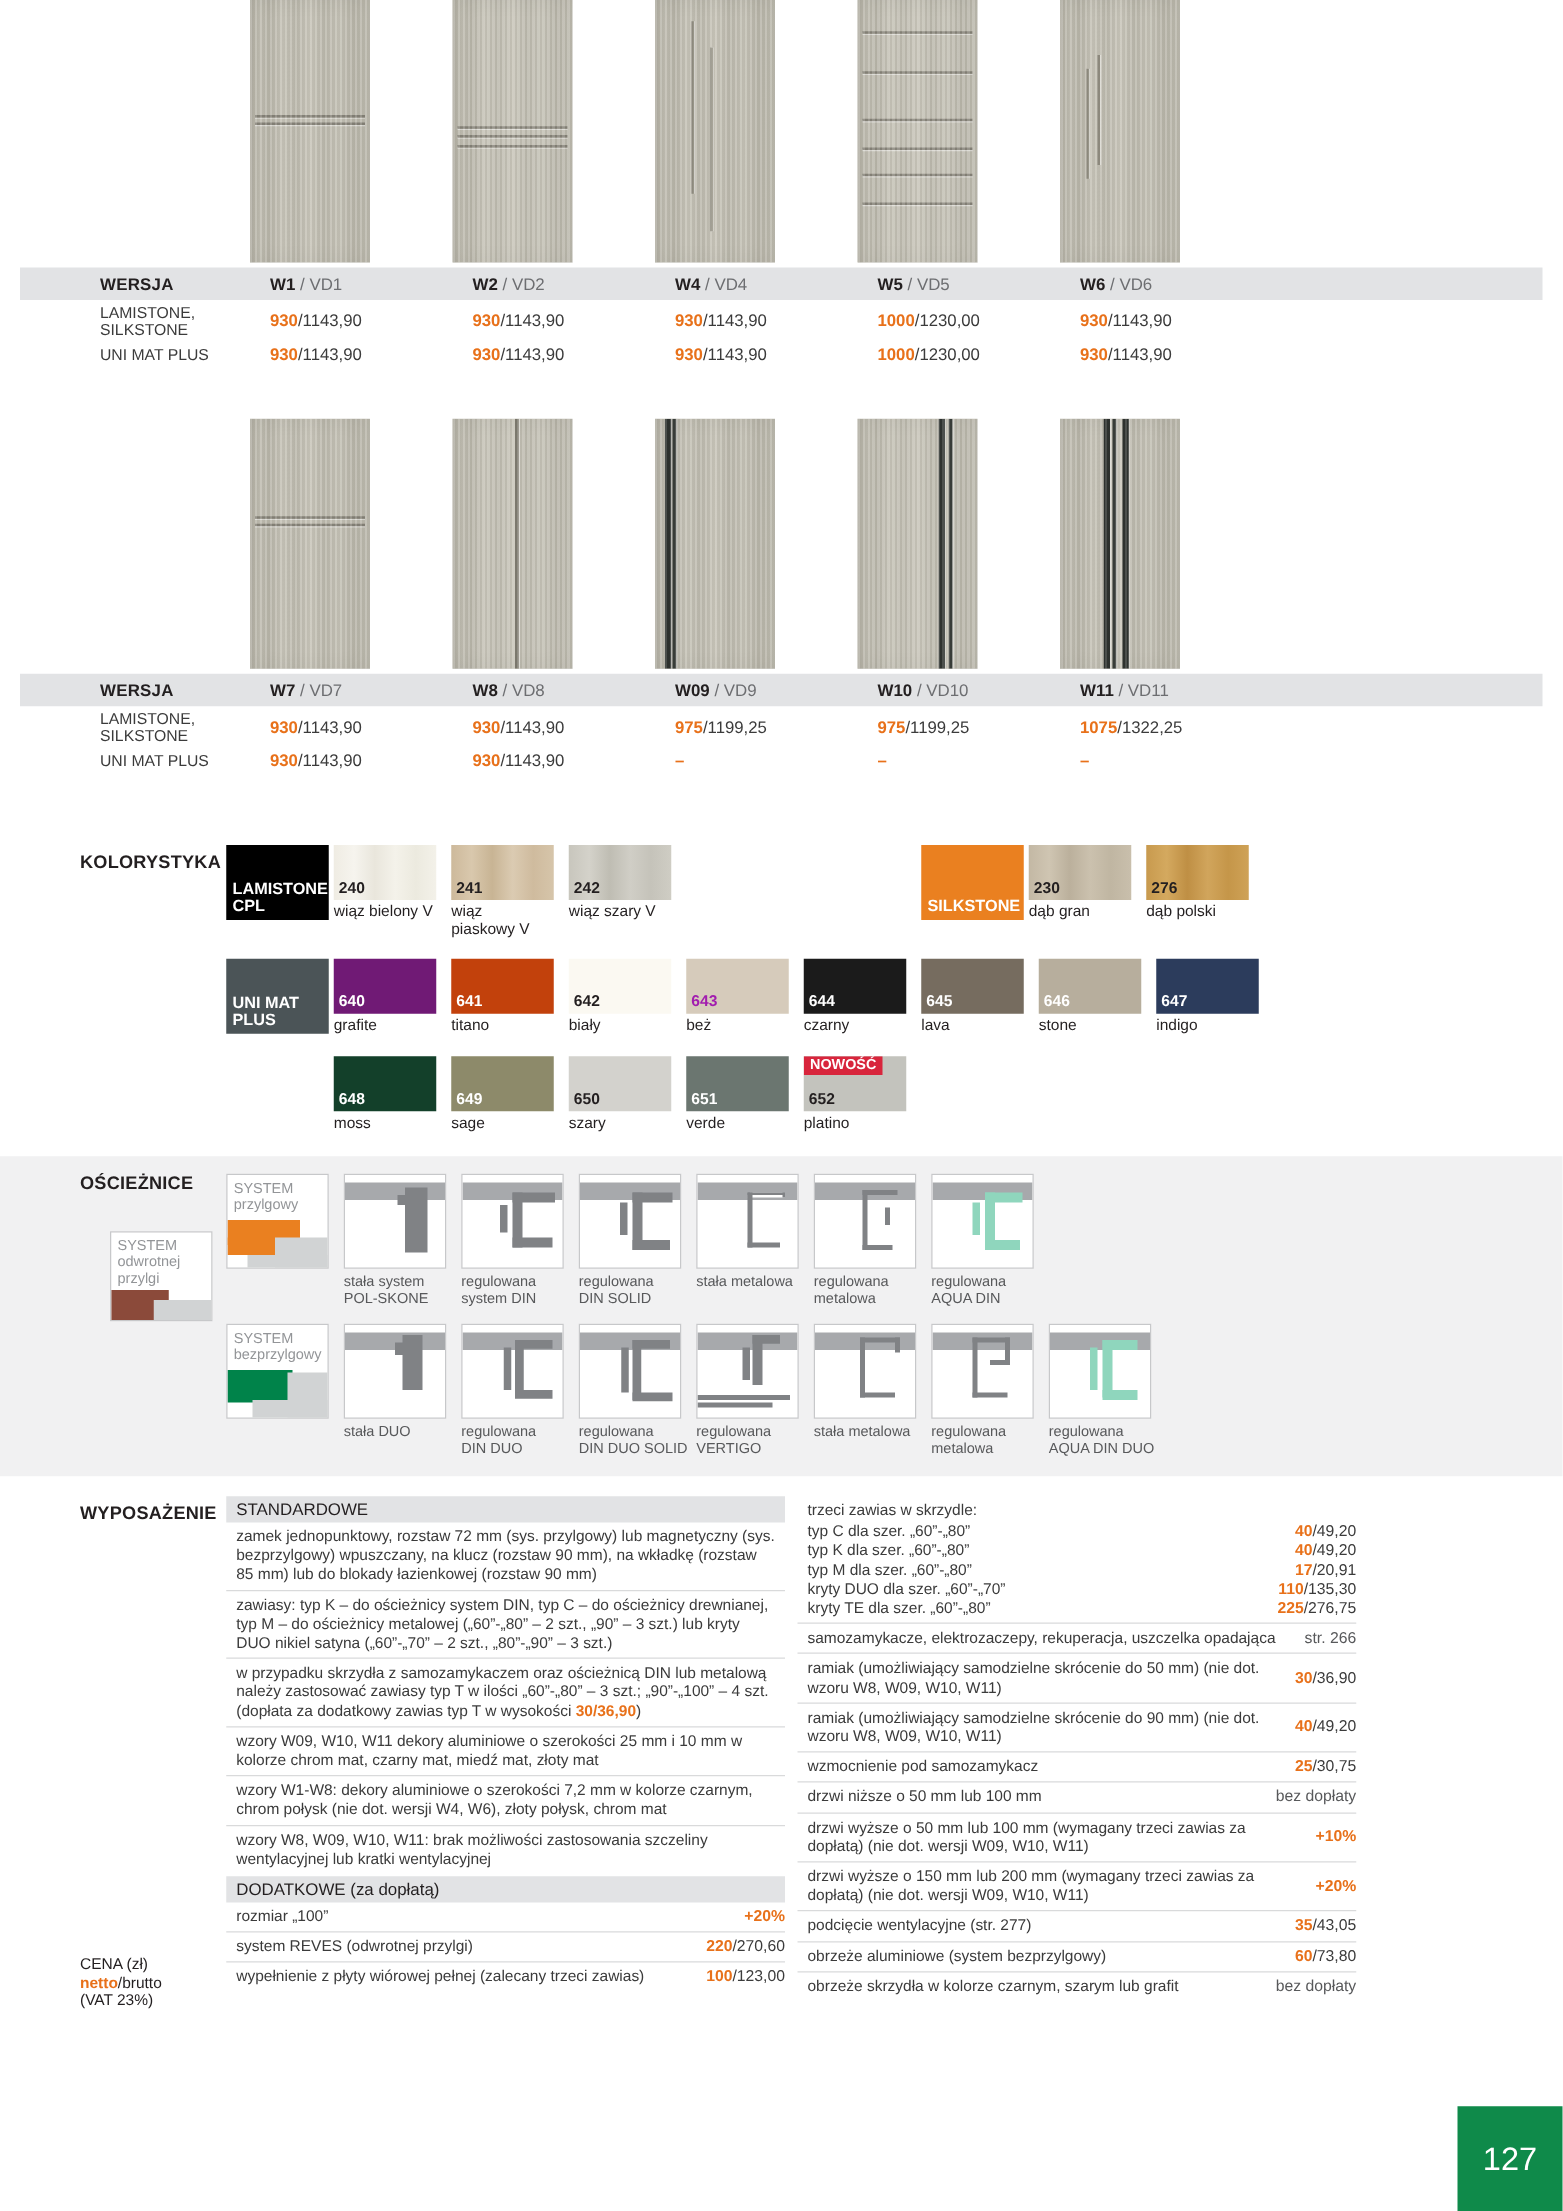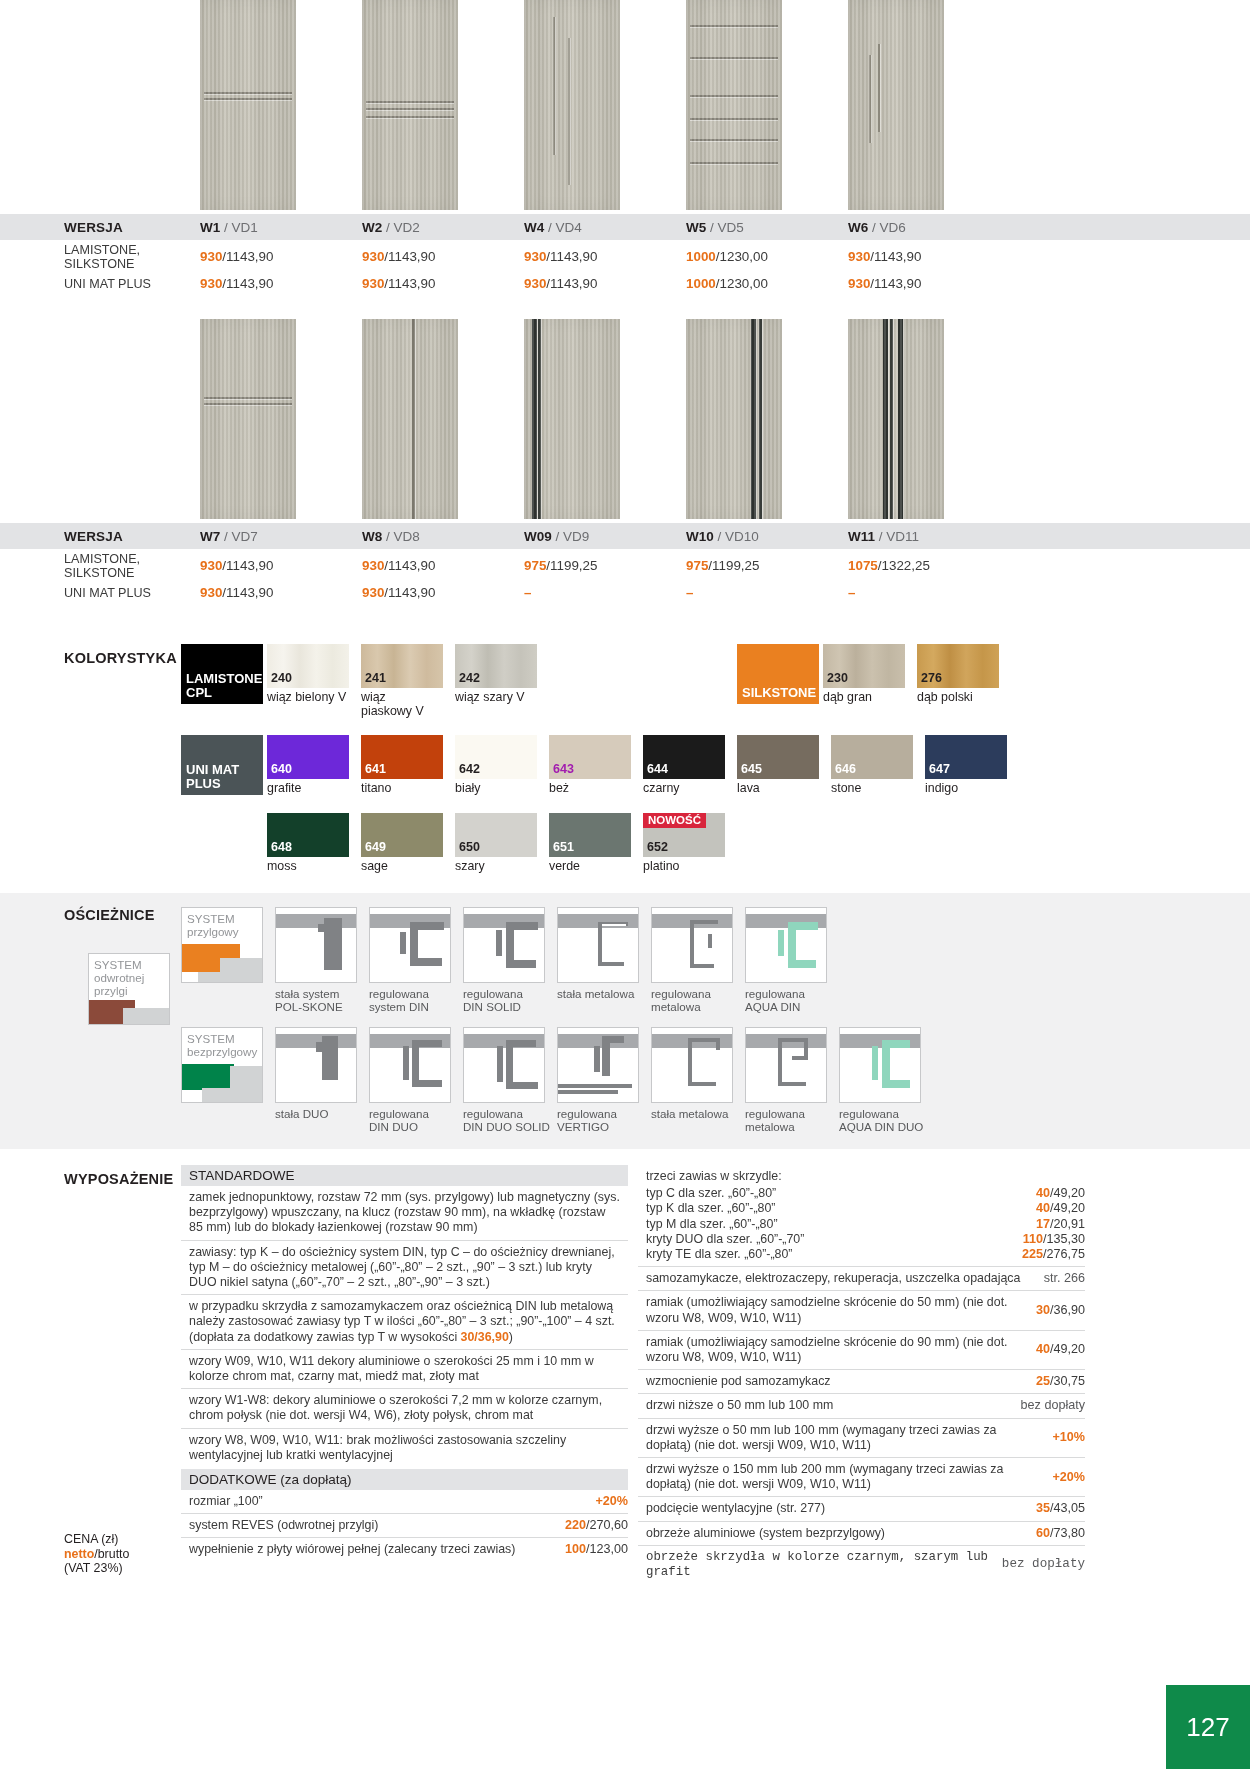--- a/index.html
+++ b/index.html
@@ -33,21 +33,21 @@
   }
   .hline { position:absolute; left:4%; right:4%; height:2px;
     background: rgba(90,86,76,.55); box-shadow: 0 1px 0 rgba(255,255,255,.45); }
   .vline { position:absolute; top:0; bottom:0; width:3px;
     background: rgba(80,76,66,.6); box-shadow: 1px 0 0 rgba(255,255,255,.4); }
   .vline.thin { width:2px; background: rgba(95,91,80,.5); }
   .vline.dark { width:5px; background:#2f3330; }
   .vline.dark2 { width:3px; background:#3a3e3a; }
 
   
-  .vtable { margin: 0; }
+  .vtable { margin: 16px; }
   .vhead {
     display:flex; background:#e2e3e5; height:26px; align-items:center;
   }
   .vhead .lbl {
     width:200px; padding-left:64px; font-weight:bold; font-size:13.5px;
     letter-spacing:.2px;
   }
   .vhead .cell { width:162px; font-size:13.5px; }
   .vhead .cell b { font-weight:bold; }
   .vhead .cell span { color:#6d6e71; }
@@ -330,21 +330,21 @@
     </div>
 
     <div class="swatch-row" style="margin-top:17px;">
       <div class="brand-chip" style="background:#4b5457;">
         <div class="btxt">
             <span style="display:block">UNI MAT</span>
             <span style="display:block">PLUS</span>
           </div>
       </div>
       <div class="sw">
-          <div class="chip" style="background:#6d28d9">
+          <div class="chip" style="background:#701a75">
             <span class="num" style="color:#fff">640</span>
           </div>
           <div class="cap">grafite</div>
         </div>
       <div class="sw">
           <div class="chip" style="background:#c2410c">
             <span class="num" style="color:#fff">641</span>
           </div>
           <div class="cap">titano</div>
         </div>
@@ -715,21 +715,21 @@
           <div class="price"><span class="net">+20%</span></div>
         </div>
         <div class="eq-row">
           <div class="txt">podcięcie wentylacyjne (str. 277)</div>
           <div class="price"><span class="net">35</span><span>/43,05</span></div>
         </div>
         <div class="eq-row">
           <div class="txt">obrzeże aluminiowe (system bezprzylgowy)</div>
           <div class="price"><span class="net">60</span><span>/73,80</span></div>
         </div>
-        <div class="eq-row" style="border-bottom:none;font-family:Liberation Mono, monospace;">
+        <div class="eq-row" style="border-bottom:none;">
           <div class="txt">obrzeże skrzydła w kolorze czarnym, szarym lub grafit</div>
           <div class="price"><span class="plain">bez dopłaty</span></div>
         </div>
       </div>
     </div>
 
     <div class="cena" style="bottom:auto; top:383px;">
       <div>CENA (zł)</div>
       <div><span class="o">netto</span><span>/brutto</span></div>
       <div>(VAT 23%)</div>

